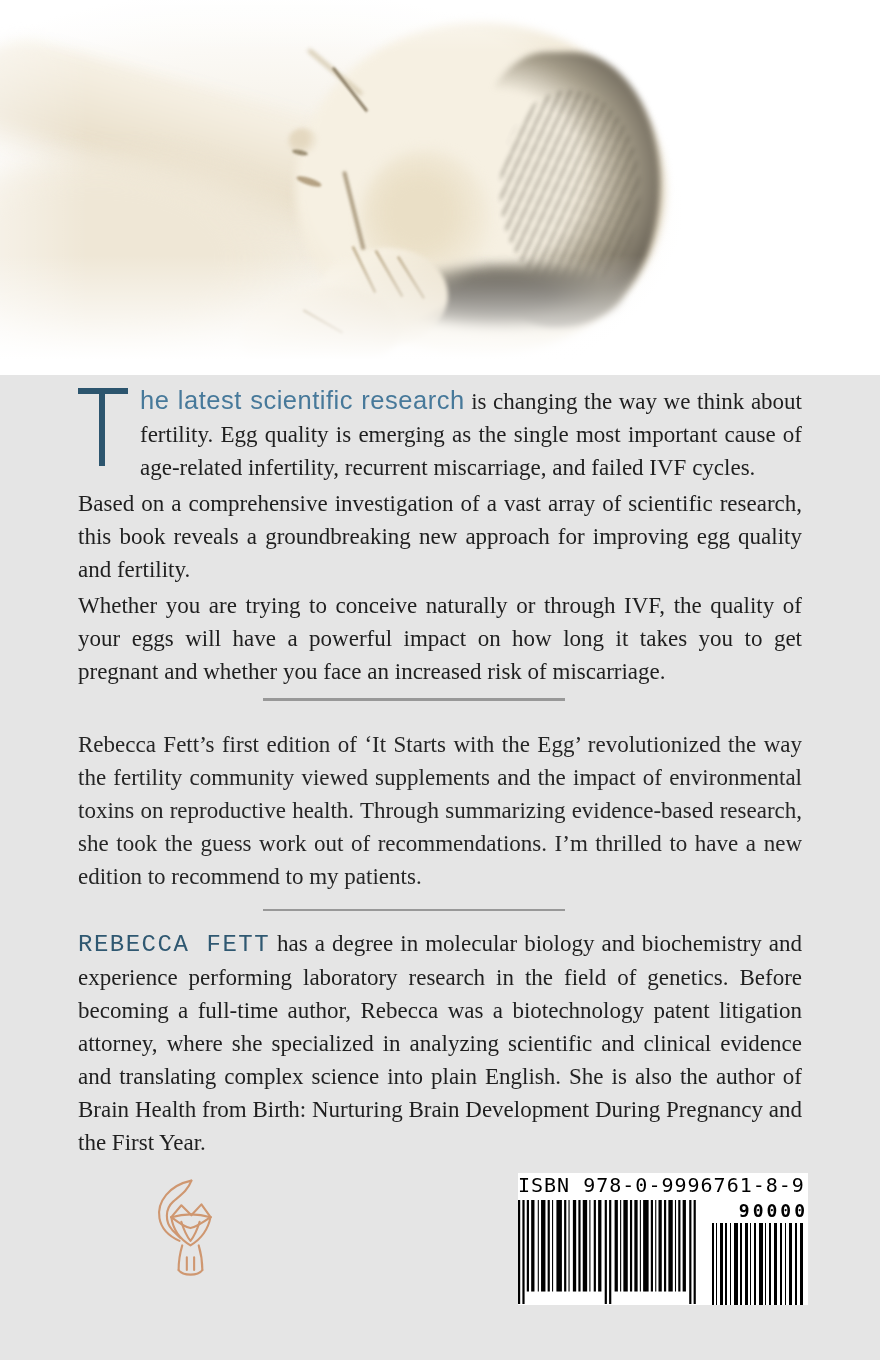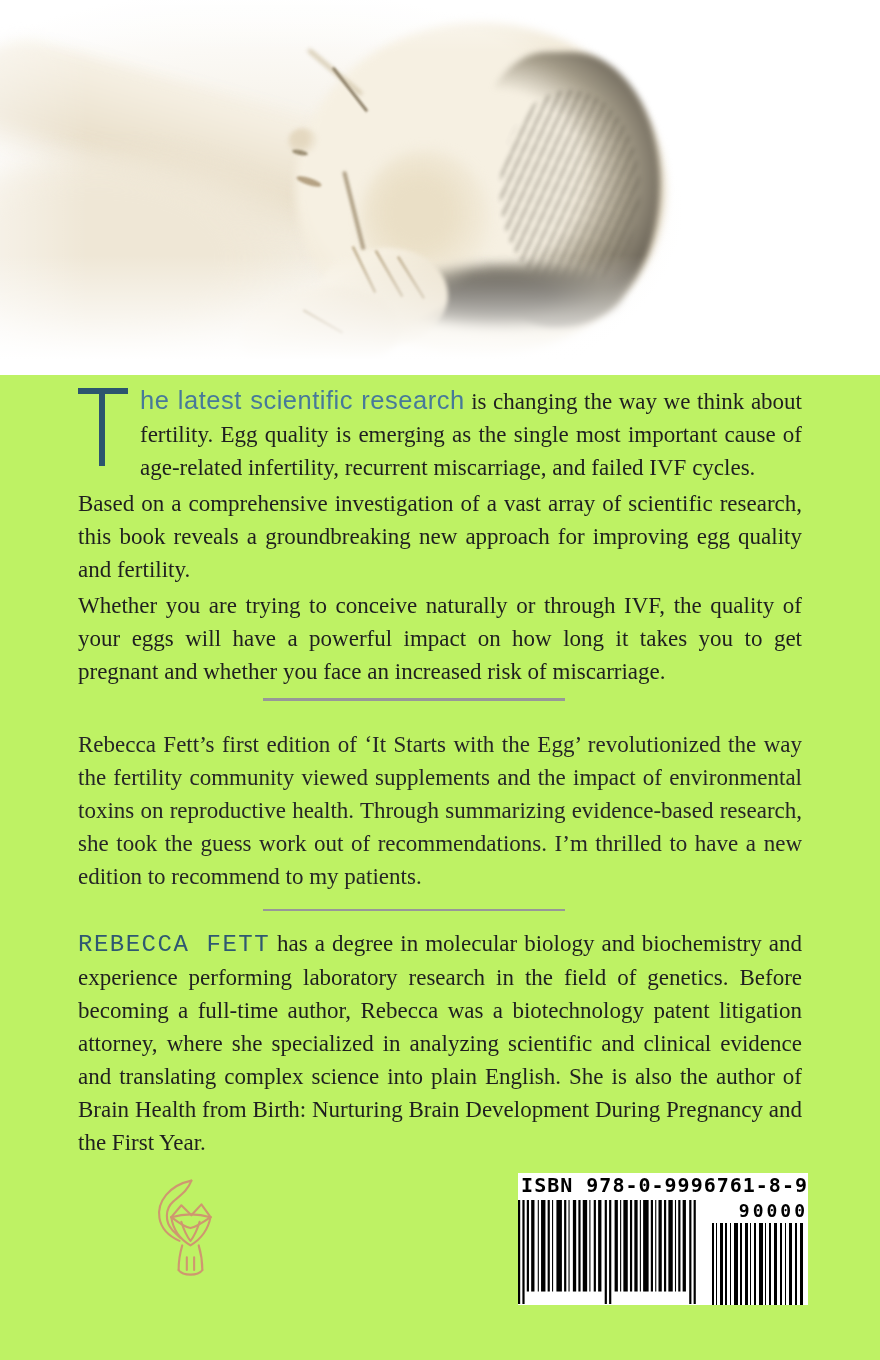--- a/index.html
+++ b/index.html
@@ -1,20 +1,20 @@
 <!DOCTYPE html>
 <html><head>
 <meta charset="utf-8">
 <style>
   html,body{margin:0;padding:0;background:#ffffff;}
   .page{
     position:relative;
     width:880px;height:1360px;
     margin:0 auto;
-    background:#bef264;
+    background:#e5e5e5;
     overflow:hidden;
     font-family:"Liberation Serif", serif;
     color:#212121;
   }
 
   
   .photo{position:relative;width:880px;height:375px;overflow:hidden;background:#ffffff;}
   .photo .shape{position:absolute;}
   .ph-wash{left:-60px;top:-20px;width:760px;height:420px;
     background:radial-gradient(ellipse at 42% 55%, #f0e9da 0%, rgba(255,255,255,0) 68%);}
@@ -110,22 +110,22 @@
   .bio .book-title{}
 
   
   .footer{display:flex;justify-content:space-between;align-items:flex-start;
     padding:14px 72px 0 100px;}
   .logo-block{width:170px;text-align:center;padding-top:4px;}
   .logo-block svg{display:block;margin:0 auto;}
 
   .barcode-block{width:290px;background:#ffffff;}
   .isbn-label{
-    font-family:"DejaVu Sans Mono", monospace;font-weight:bold;
-    font-size:20px;letter-spacing:1px;color:#000;text-align:right;white-space:nowrap;
+    font-family:"DejaVu Sans Mono", monospace;font-weight:normal;
+    font-size:20px;letter-spacing:1px;color:#000;text-align:left;white-space:nowrap;
   }
   .bc-row{display:flex;margin-top:3px;}
   .bc-main{width:180px;}
   .bc-main svg{display:block;width:180px;height:104px;}
   .bc-supp{width:100px;margin-left:10px;}
   .bc-price{
     font-family:"DejaVu Sans Mono", monospace;font-weight:bold;
     font-size:18px;letter-spacing:3px;color:#000;text-align:right;
   }
   .bc-supp svg{display:block;width:92px;height:82px;margin:2px auto 0;}

